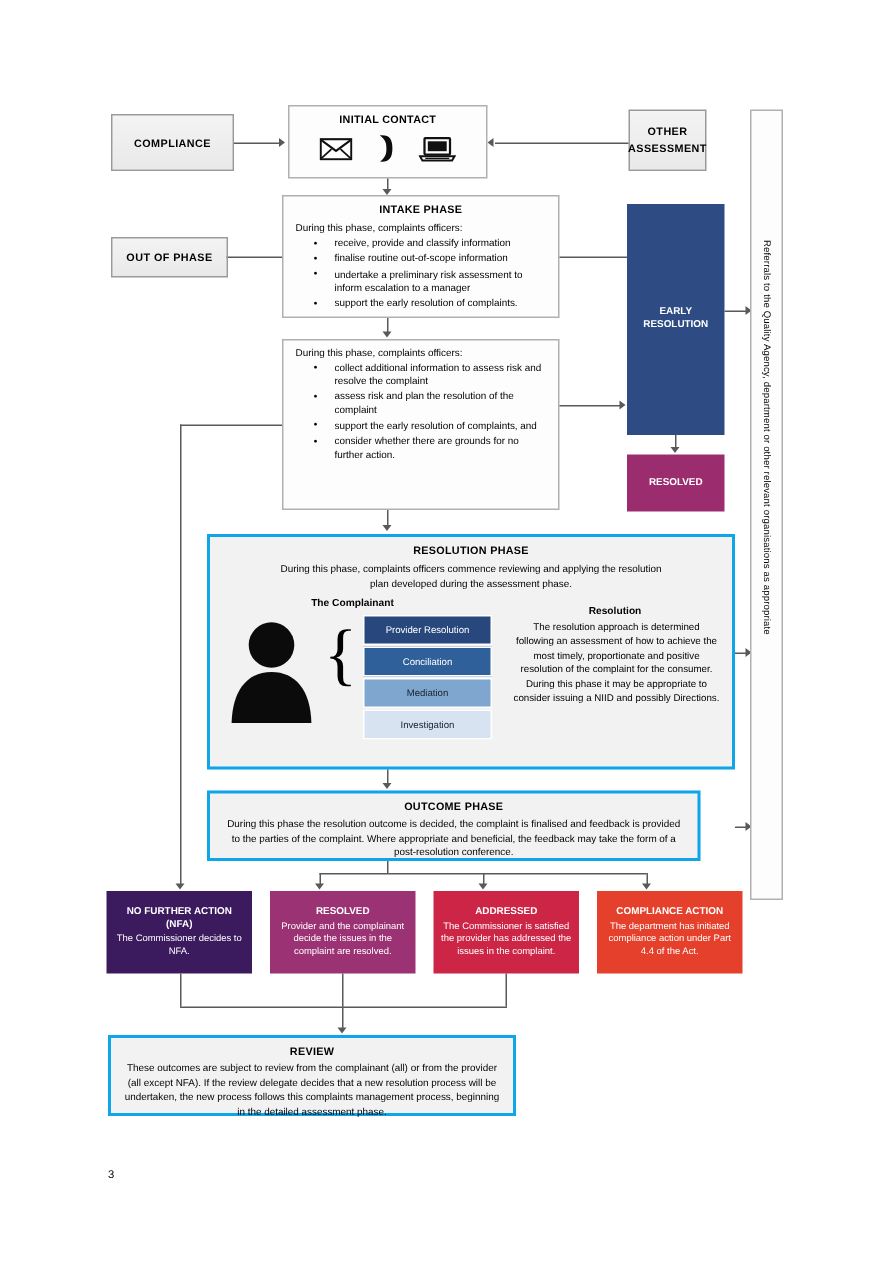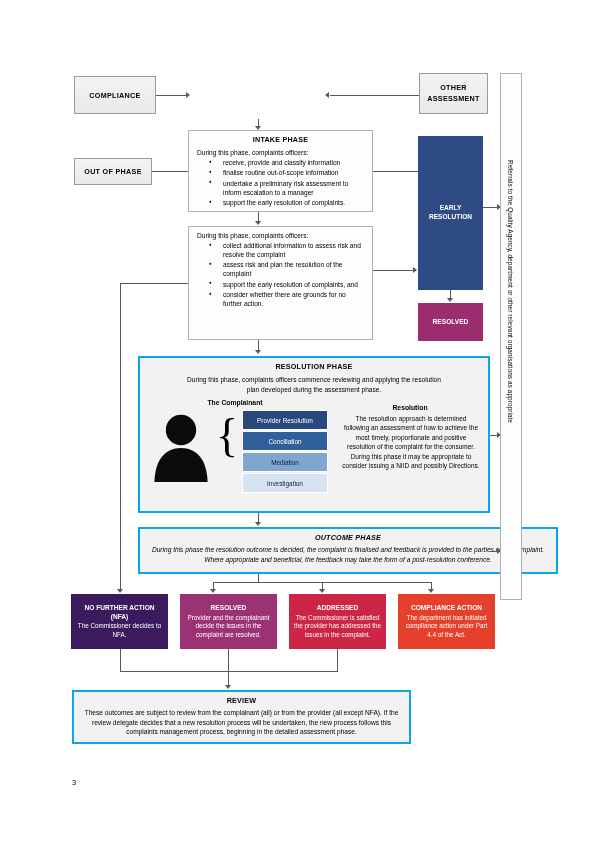--- a/index.html
+++ b/index.html
@@ -77,22 +77,44 @@
 
 <div class="canvas">
 
   <div class="box greybox" style="left:74px;top:76px;width:82px;height:38px;">
     <span>COMPLIANCE</span>
   </div>
 
   <div class="ln hline" style="left:156px;top:95px;width:31px;"></div>
   <div class="arrow ar-right" style="left:186px;top:91.5px;"></div>
 
-
-  <div class="box greybox" style="left:419px;top:73px;width:69px;height:41px;flex-direction:column;line-height:1.45;">
+  <div class="box whitebox" style="left:192px;top:70px;width:133px;height:49px;">
+    <div class="hdr">INITIAL CONTACT</div>
+    <div style="display:flex;align-items:center;justify-content:space-around;height:30px;padding:0 12px;">
+
+      <svg width="22" height="15" viewBox="0 0 22 15">
+        <rect x="0.8" y="0.8" width="20.4" height="13.4" fill="#fff" stroke="#111" stroke-width="1.4"></rect>
+        <path d="M1.2 1.4 L11 8.6 L20.8 1.4" fill="none" stroke="#111" stroke-width="1.4"></path>
+        <path d="M1.2 13.6 L8 7.4 M20.8 13.6 L14 7.4" fill="none" stroke="#111" stroke-width="1.2"></path>
+      </svg>
+
+      <svg width="12" height="20" viewBox="0 0 12 20">
+        <path d="M2.2 1.2 C8.6 0.6 10.6 3.6 10.6 9.8 C10.6 16 8.6 19.2 2.4 18.8 C6.2 15.6 6.6 13.6 6.6 10 C6.6 6.4 6.0 4.2 2.2 1.2 Z" fill="#0d0d0d"></path>
+      </svg>
+
+      <svg width="25" height="17" viewBox="0 0 25 17">
+        <rect x="4" y="1" width="17" height="11" rx="0.6" fill="#fff" stroke="#111" stroke-width="1.5"></rect>
+        <rect x="6.2" y="3.2" width="12.6" height="6.6" fill="#111"></rect>
+        <path d="M1 13.2 L24 13.2 L22.4 16 L2.6 16 Z" fill="#fff" stroke="#111" stroke-width="1.3"></path>
+        <path d="M4.5 14.6 L20.5 14.6" stroke="#111" stroke-width="0.9"></path>
+      </svg>
+    </div>
+  </div>
+
+  <div class="box greybox" style="left:419px;top:73px;width:52px;height:41px;flex-direction:column;line-height:1.45;">
     <span>OTHER</span>
     <span>ASSESSMENT</span>
   </div>
 
   <div class="ln hline" style="left:330px;top:95px;width:89px;"></div>
   <div class="arrow ar-left" style="left:325px;top:91.5px;"></div>
 
   <div class="ln vline" style="left:258px;top:119px;height:8px;"></div>
   <div class="arrow ar-down" style="left:254.8px;top:126px;"></div>
 
@@ -189,21 +211,21 @@
 
   <div class="sublabel" style="left:345px;top:404px;width:130px;">Resolution</div>
   <div style="position:absolute;left:342px;top:414px;width:138px;font-size:6.5px;line-height:1.45;text-align:center;">The resolution approach is determined following an assessment of how to achieve the most timely, proportionate and positive resolution of the complaint for the consumer. During this phase it may be appropriate to consider issuing a NIID and possibly Directions.</div>
 
   <div class="ln hline" style="left:490px;top:435px;width:10px;"></div>
   <div class="arrow ar-right" style="left:497px;top:431.5px;"></div>
 
   <div class="ln vline" style="left:258px;top:513px;height:10px;"></div>
   <div class="arrow ar-down" style="left:254.8px;top:522px;"></div>
 
-  <div class="box panelbox" style="left:138px;top:527px;width:420px;height:47px;font-style:italic;">
+  <div class="box panelbox" style="left:138px;top:527px;width:329px;height:47px;">
     <div class="hdr">OUTCOME PHASE</div>
     <div class="centerbody" style="padding:3px 10px 0 10px;">During this phase the resolution outcome is decided, the complaint is finalised and feedback is provided to the parties of the complaint. Where appropriate and beneficial, the feedback may take the form of a post-resolution conference.</div>
   </div>
 
   <div class="ln hline" style="left:490px;top:551px;width:10px;"></div>
   <div class="arrow ar-right" style="left:497px;top:547.5px;"></div>
 
   <div class="ln vline" style="left:258px;top:574px;height:8px;"></div>
   <div class="ln hline" style="left:213px;top:582px;width:218px;"></div>
   <div class="ln vline" style="left:213px;top:582px;height:8px;"></div>
@@ -230,21 +252,21 @@
     <span class="d">The department has initiated compliance action under Part 4.4 of the Act.</span>
   </div>
 
   <div class="ln vline" style="left:120px;top:649px;height:22px;"></div>
   <div class="ln vline" style="left:228px;top:649px;height:22px;"></div>
   <div class="ln vline" style="left:337px;top:649px;height:22px;"></div>
   <div class="ln hline" style="left:120px;top:671px;width:218px;"></div>
   <div class="ln vline" style="left:228px;top:671px;height:15px;"></div>
   <div class="arrow ar-down" style="left:224.8px;top:685px;"></div>
 
-  <div class="box panelbox" style="left:72px;top:690px;width:339px;height:54px;">
+  <div class="box panelbox" style="left:72px;top:690px;width:272px;height:54px;">
     <div class="hdr">REVIEW</div>
     <div class="centerbody" style="padding:3px 9px 0 9px;">These outcomes are subject to review from the complainant (all) or from the provider (all except NFA). If the review delegate decides that a new resolution process will be undertaken, the new process follows this complaints management process, beginning in the detailed assessment phase.</div>
   </div>
 
   <div class="box whitebox" style="left:500px;top:73px;width:22px;height:527px;">
   </div>
   <div class="vertlabel" style="left:507px;top:160px;">Referrals to the Quality Agency, department or other relevant organisations as appropriate</div>
 
   <div class="pageno" style="left:72px;top:778px;">3</div>
 

